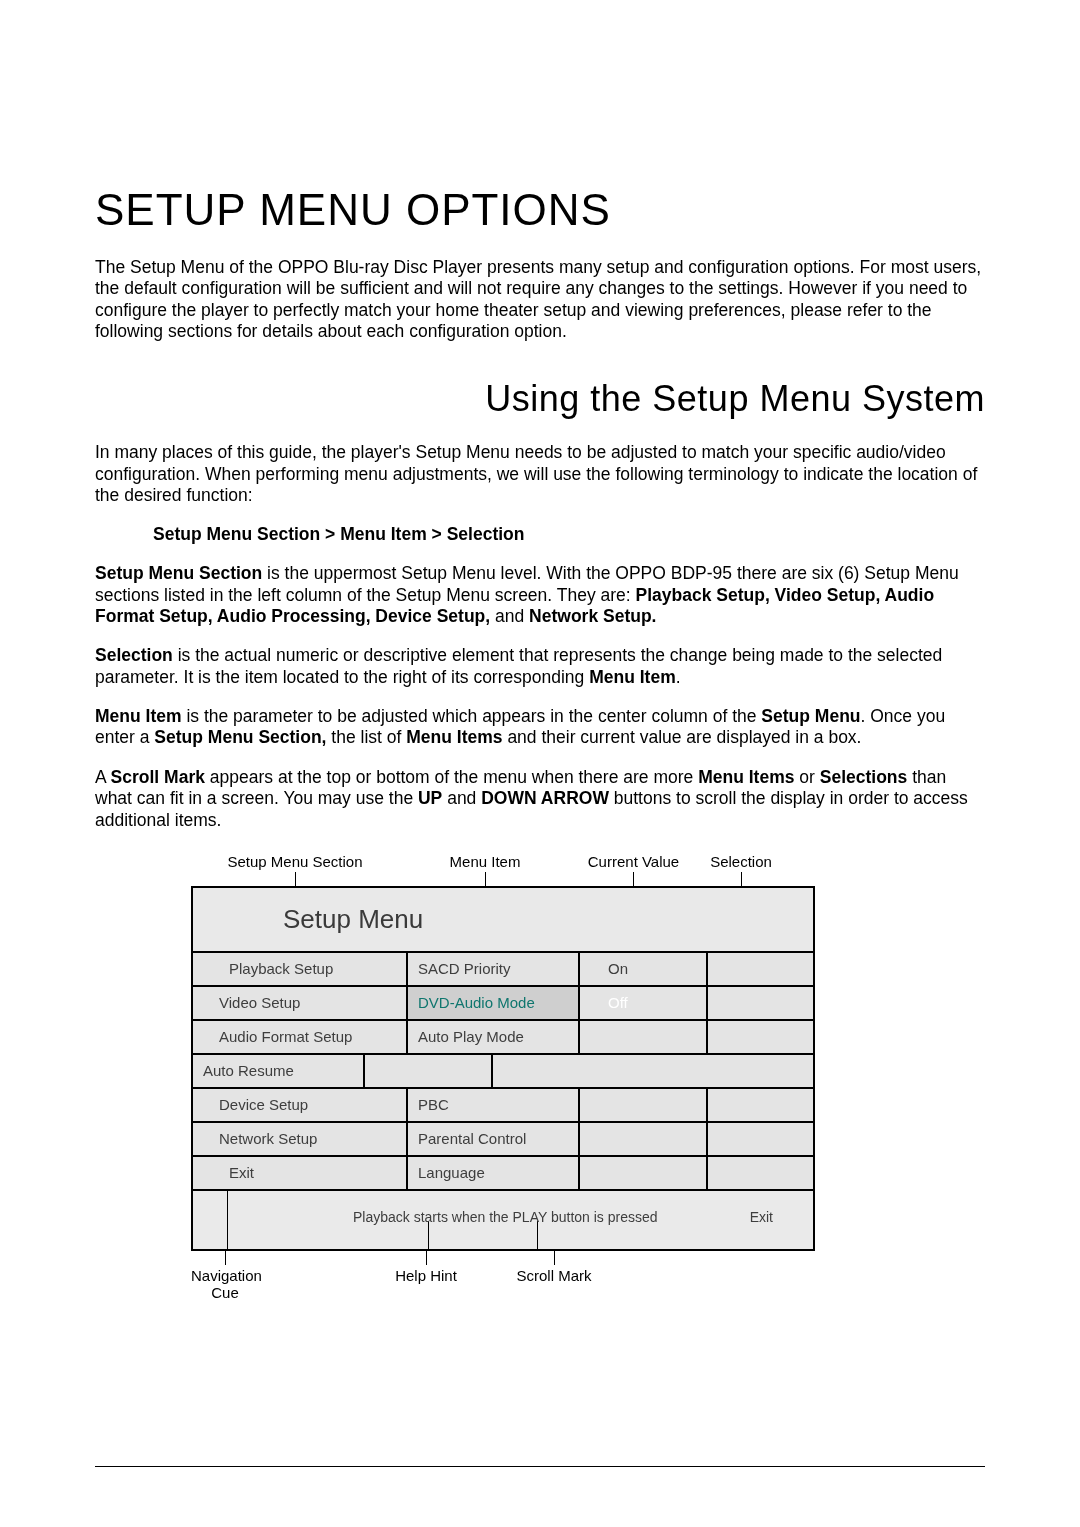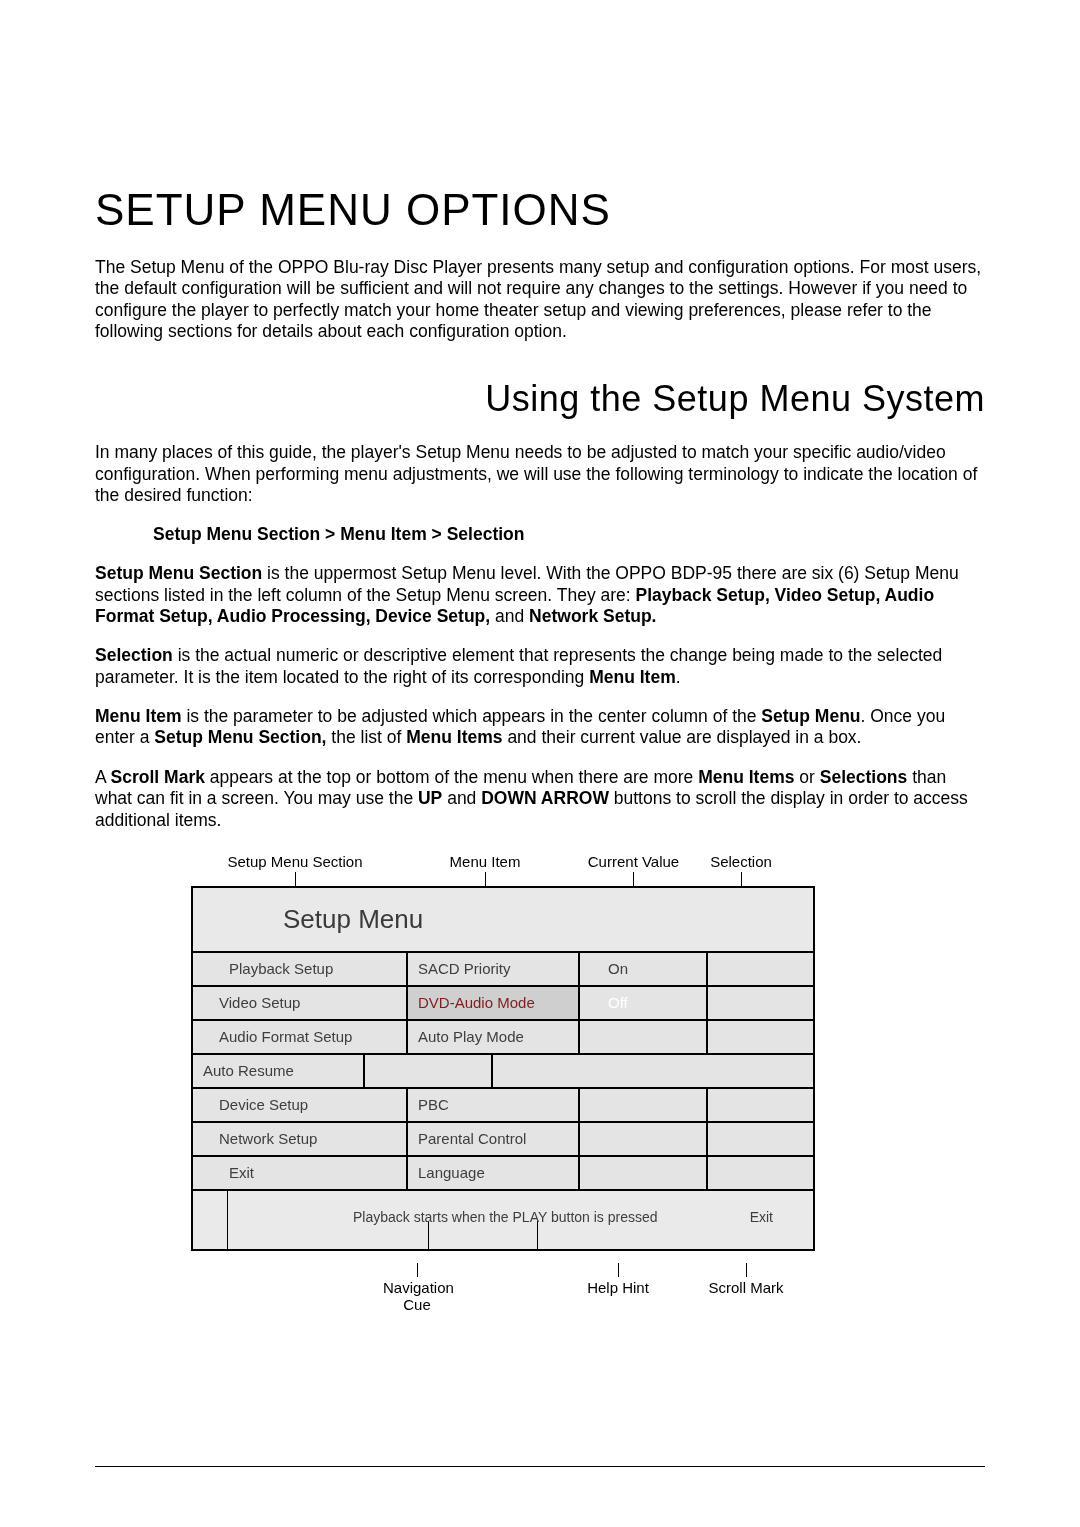--- a/index.html
+++ b/index.html
@@ -84,21 +84,21 @@
     border-right:2px solid #000;
     padding-left:10px;
     box-sizing:border-box;
   }
   .c-sec { width:215px; padding-left:26px !important; }
   .c-sec.first { padding-left:36px !important; }
   .c-sec.exit  { padding-left:36px !important; }
   .c-item { width:172px; }
   .c-val  { width:128px; padding-left:28px !important; }
   .c-sel  { flex:1; border-right:none !important; }
-  .diagram-row.hl .c-item { background:#cfcfcf; color:#7f1d1d; }
+  .diagram-row.hl .c-item { background:#cfcfcf; color:#0f766e; }
   .diagram-row.hl .c-val  { color:#fff; }
 
   .diagram-help {
     border-top:2px solid #000;
     border-bottom:2px solid #000;
     height:58px;
     background:#eaeaea;
     position:relative;
     font-size:14px;
     color:#3e3e3e;
@@ -110,22 +110,21 @@
   .diagram-help .exit-label {
     position:absolute;
     right:40px; top:18px;
   }
   .nav-cue-line { position:absolute; left:34px; top:0; width:0; height:58px; border-left:1px solid #000; }
   .help-hint-line { position:absolute; left:235px; top:30px; width:0; height:28px; border-left:1px solid #000; }
   .scroll-mark-line { position:absolute; left:344px; top:30px; width:0; height:28px; border-left:1px solid #000; }
 
   .diagram-annot-row.bottom {
     padding-left: 96px;
-    margin-top:12px;
-    justify-content:center;
+    margin-top:0;
   }
   .annot-bot { text-align:center; position:relative; font-size:15px; }
   .annot-bot .tick-up { width:0; height:14px; border-left:1px solid #000; margin:0 auto 2px auto; }
   .b-nav { width:68px; margin-left:0; }
   .b-gap1{ width:132px; }
   .b-help{ width:70px; }
   .b-gap2{ width:46px; }
   .b-scroll{ width:94px; }
 
   .page-rule {

